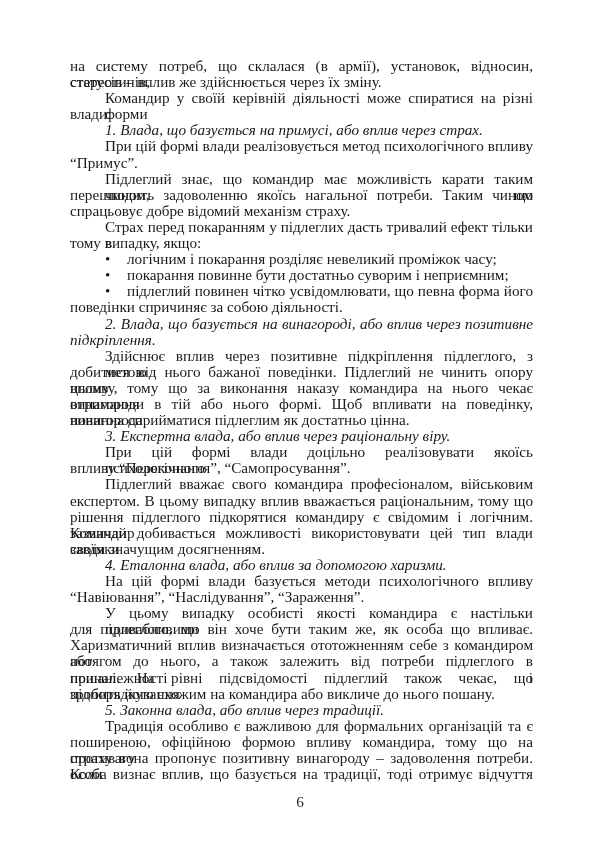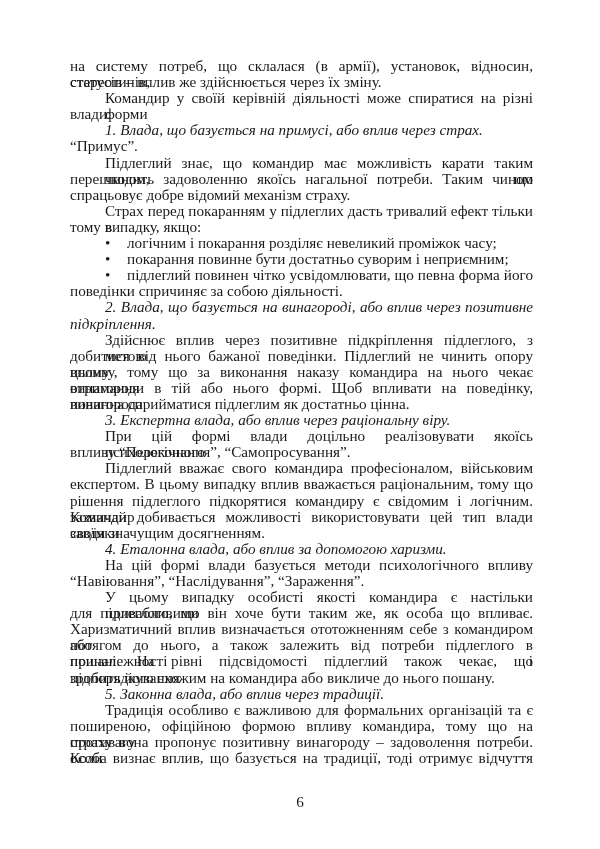--- a/index.html
+++ b/index.html
@@ -91,20 +91,23 @@
       </div>
       <div class="line indent">
         <span class="justify-wrap">Командир у своїй керівній діяльності може спиратися на різні форми</span>
       </div>
       <div class="line last">
         <span class="justify-wrap">влади:</span>
       </div>
       <div class="line last indent italic">
         <span class="justify-wrap">1. Влада, що базується на примусі, або вплив через страх.</span>
       </div>
+      <div class="line indent">
+        <span class="justify-wrap">При цій формі влади реалізовується метод психологічного впливу</span>
+      </div>
       <div class="line last">
         <span class="justify-wrap">“Примус”.</span>
       </div>
       <div class="line indent">
         <span class="justify-wrap">Підлеглий знає, що командир має можливість карати таким чином, що</span>
       </div>
       <div class="line">
         <span class="justify-wrap">перешкодить задоволенню якоїсь нагальної потреби. Таким чином</span>
       </div>
       <div class="line last">

